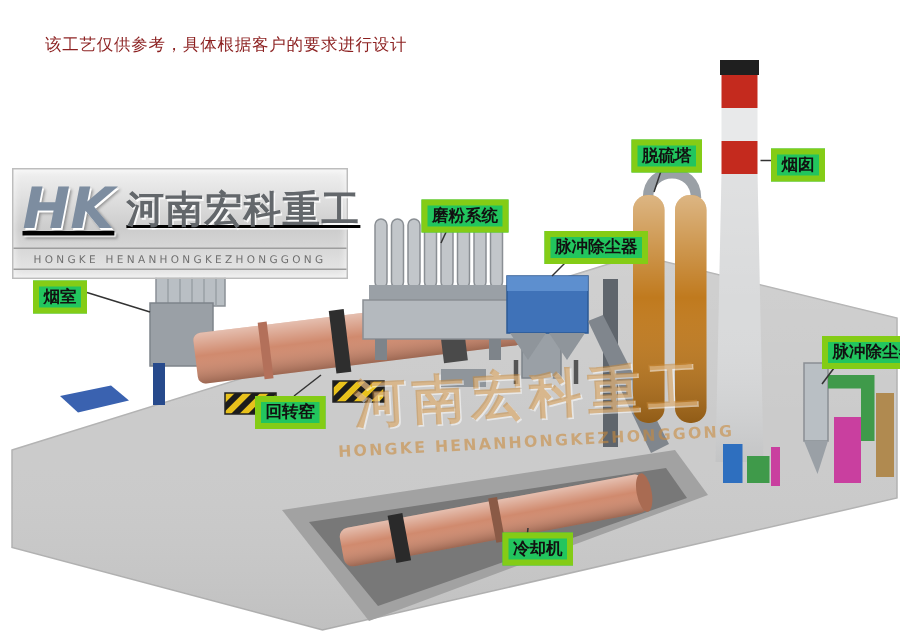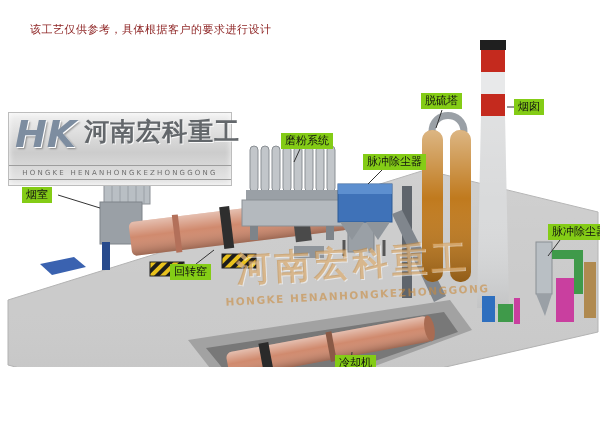--- a/index.html
+++ b/index.html
@@ -1,40 +1,40 @@
 <!DOCTYPE html>
 <html><head>
 <meta charset="utf-8">
 <style>
   * { margin:0; padding:0; box-sizing:border-box; }
   html,body { background:#ffffff; font-family:"DejaVu Sans", sans-serif; }
-  .stage { position:relative; width:600px; height:367px; background:#fff; overflow:hidden; }
+  .stage { position:relative; width:600px; height:423px; background:#fff; overflow:hidden; }
   .scene { position:absolute; left:0; top:0; }
 
   .disclaimer { position:absolute; left:30px; top:22px; font-size:11px; color:#8b1f1f; letter-spacing:0.5px; }
 
   .logo { position:absolute; left:8px; top:112px; width:224px; height:74px;
           background:linear-gradient(180deg,#f1f1f1 0%,#cccccc 55%,#e8e8e8 100%);
           border:1px solid #bdbdbd; box-shadow:inset 0 0 6px rgba(255,255,255,.8); }
-  .logo-row { display:flex; align-items:flex-start; height:50px; padding:2px 6px 0 6px; }
+  .logo-row { display:flex; align-items:center; height:50px; padding:2px 6px 0 6px;text-decoration:underline; }
   .logo-hk { font-size:38px; font-weight:bold; font-style:italic; color:#7d8da0;
              text-shadow:1px 1px 0 #fff, 2px 2px 2px rgba(0,0,0,.35); margin-right:8px; line-height:1; }
   .logo-cn { font-size:25px; font-weight:bold; color:#63676b; letter-spacing:1px;
              text-shadow:1px 1px 0 rgba(255,255,255,.85); white-space:nowrap; }
   .logo-en { margin-top:2px; border-top:1px solid #9d9d9d; border-bottom:1px solid #9d9d9d;
              font-size:7px; letter-spacing:2.2px; color:#6f6f6f; text-align:center; padding:3px 0 2px 0; }
 
   .watermark { position:absolute; left:224px; top:240px; width:258px; text-align:center;
                transform:rotate(-3deg); pointer-events:none; }
   .wm-cn { font-size:35px; font-weight:bold; letter-spacing:4px; color:rgba(201,138,58,.52);
            text-shadow:1px 1px 0 rgba(255,255,255,.55); white-space:nowrap; }
   .wm-en { font-size:10.5px; font-weight:bold; letter-spacing:1.5px; color:rgba(201,138,58,.58); margin-top:2px; white-space:nowrap; }
 
-  .lbl { position:absolute; font-size:11px; font-weight:normal; color:#111; background:#84cc16;
-         border:1px solid #84cc16; padding:0 3px; line-height:14px; white-space:nowrap; }
+  .lbl { position:absolute; font-size:11px; font-weight:bold; color:#111; background:#22c55e;
+         border:4px solid #84cc16; padding:0 3px; line-height:14px; white-space:nowrap; }
 </style>
 </head>
 <body>
 
 <div class="stage">
 
   <svg class="scene" width="600" height="423" viewBox="0 0 600 423">
     <defs>
       <pattern id="hazard" width="8" height="8" patternUnits="userSpaceOnUse" patternTransform="rotate(45)">
         <rect width="8" height="8" fill="#e8c11c"></rect>

